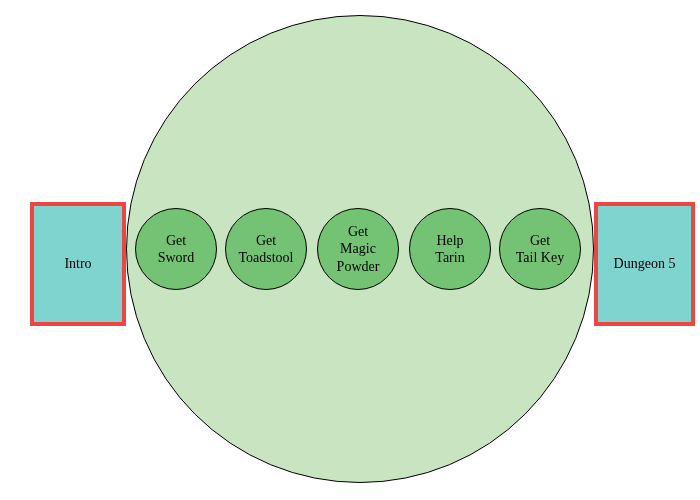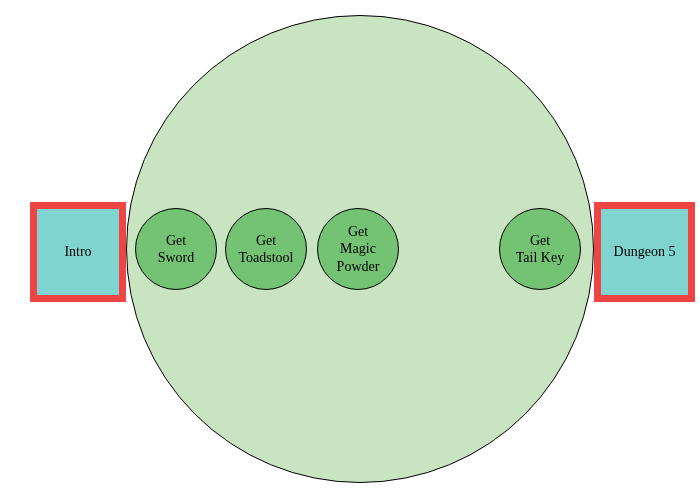--- a/index.html
+++ b/index.html
@@ -23,23 +23,23 @@
     width: 468px;
     height: 468px;
     border-radius: 50%;
     background: #c9e4c1;
     border: 1px solid #000000;
     box-sizing: border-box;
   }
   .terminal {
     position: absolute;
     top: 202px;
-    height: 100px;
+    height: 124px;
     background: #7fd4cf;
-    border: 7px solid #ef4444;
+    border: 4px solid #ef4444;
     box-sizing: border-box;
     display: flex;
     align-items: center;
     justify-content: center;
     font-size: 14px;
     text-align: center;
   }
   .terminal.left  { left: 30px;  width: 96px; }
   .terminal.right { left: 594px; width: 101px; }
   .step {
@@ -92,19 +92,23 @@
     <span class="step-label">Get
 Toadstool</span>
   </div>
 
   <div class="step s2">
     <span class="step-label">Get
 Magic
 Powder</span>
   </div>
 
+  <div class="step s3">
+    <span class="step-label">Help
+Tarin</span>
+  </div>
 
   <div class="step s4">
     <span class="step-label">Get
 Tail Key</span>
   </div>
 
 </div>
 
 </body></html>

